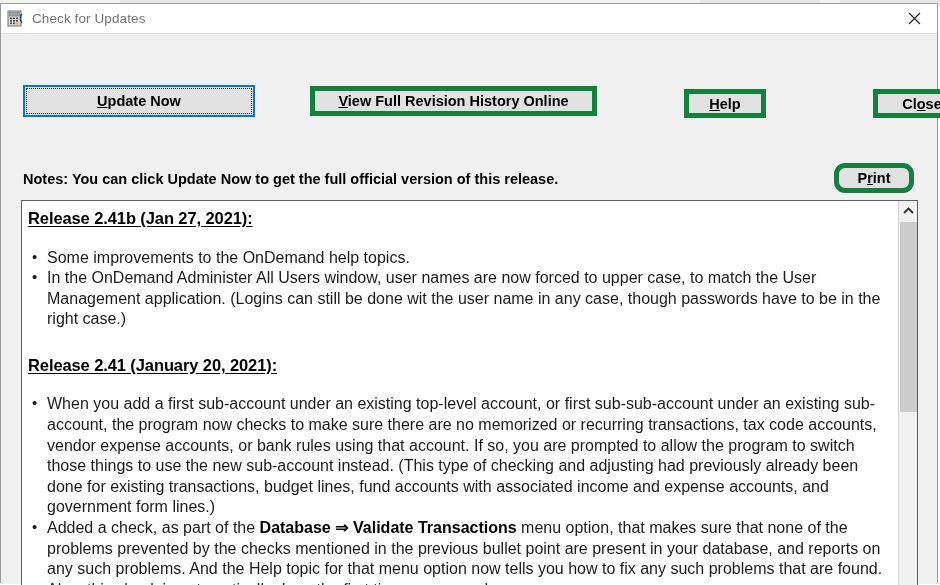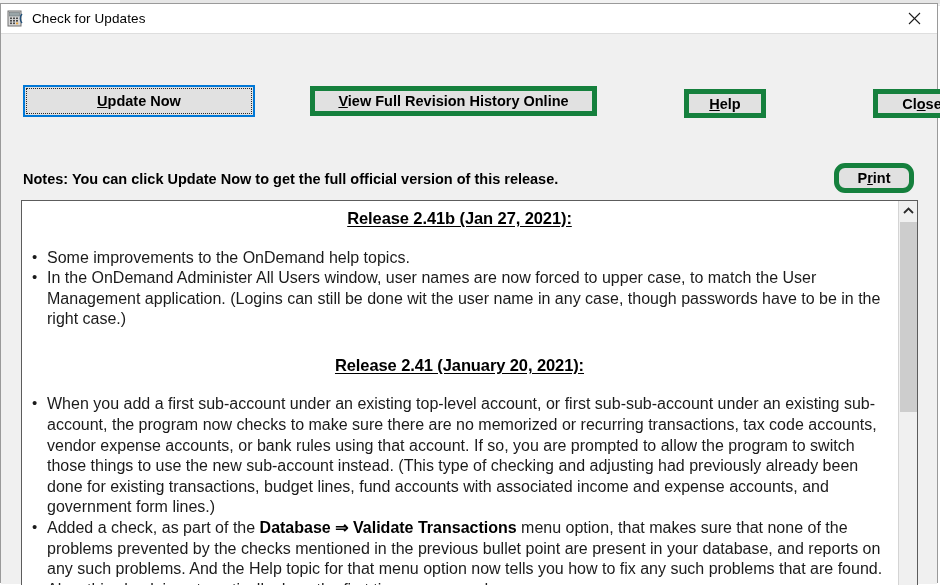--- a/index.html
+++ b/index.html
@@ -52,21 +52,21 @@
   }
   #app-icon {
     width: 17px; height: 17px;
     margin-left: 6px;
     position: relative;
     flex: none;
   }
   #title-text {
     margin-left: 8px;
     font-size: 13.5px;
-    color: #000000;
+    color: #737373;
     letter-spacing: .1px;
     white-space: nowrap;
   }
   #close-btn {
     position: absolute;
     right: 0; top: 0;
     width: 46px; height: 28px;
     display: flex;
     align-items: center;
     justify-content: center;
@@ -163,21 +163,21 @@
     margin: 0;
     font-size: 16.5px;
     font-weight: bold;
     color: #000000;
     text-decoration: underline;
     text-underline-offset: 2px;
     display: inline-block;
     line-height: 22px;
     letter-spacing: -.1px;
   }
-  .head-wrap { margin: 0 0 4px 0; text-align: center; }
+  .head-wrap { margin: 0 0 4px 0; }
   .head-wrap.second { margin-top: 24px; }
 
   ul.notes {
     list-style: none;
     margin: 0;
     padding: 0;
   }
   ul.notes li {
     position: relative;
     padding-left: 19px;

